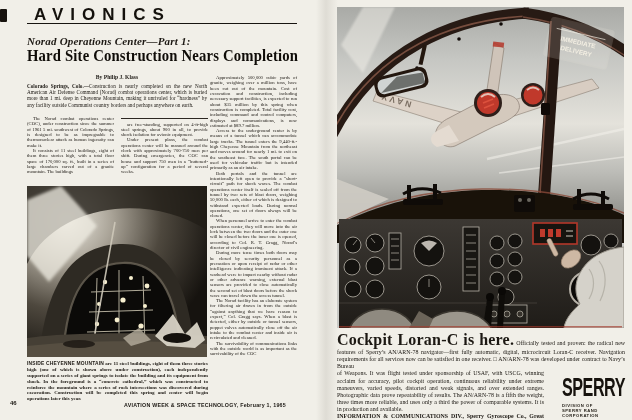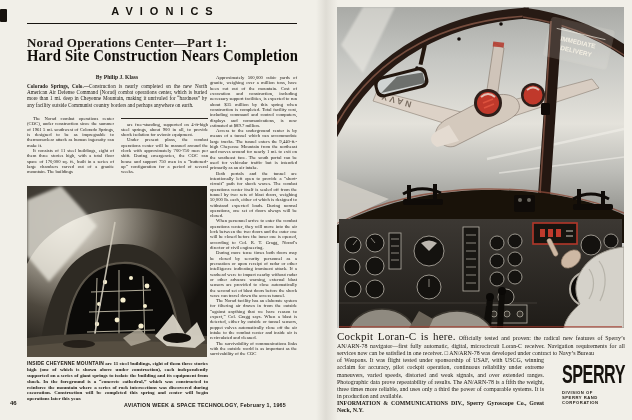--- a/index.html
+++ b/index.html
@@ -7,25 +7,25 @@
     width:632px;height:420px;position:relative;overflow:hidden;
     background:#f1efe8;
     font-family:"Liberation Serif",serif;
     color:#1c1813;
     -webkit-font-smoothing:antialiased;
   }
   .abs{position:absolute;}
   
   .left-page{left:0;top:0;width:322px;height:420px;}
   .scan-mark{left:0;top:9px;width:7px;height:13px;background:#17130e;border-radius:1px;}
-  .avionics{left:27px;top:5px;width:270px;text-align:center;
-    font-family:"Liberation Sans",sans-serif;font-weight:700;font-size:11px;
+  .avionics{left:27px;top:5px;width:270px;
+    font-family:"Liberation Sans",sans-serif;font-weight:700;font-size:17px;
     letter-spacing:7px;text-indent:7px;color:#14110c;}
   .header-rule{left:27px;top:22.5px;width:270px;height:1.7px;background:#171410;}
-  .kicker{left:27px;top:34.5px;font-weight:700;font-size:13px;letter-spacing:.2px;}
+  .kicker{left:27px;top:34.5px;font-style:italic;font-weight:700;font-size:11px;letter-spacing:.2px;}
   .headline{left:27px;top:46px;font-weight:700;font-size:17.5px;line-height:1.05;
     white-space:nowrap;transform:scaleX(.84);transform-origin:left top;letter-spacing:.2px;color:#0f0c08;}
   .byline{left:27px;top:74px;width:180px;text-align:center;font-weight:700;font-size:5.6px;}
   .lead{left:27px;top:83px;width:180px;font-size:5.2px;line-height:1.2;text-align:justify;}
   .lead b{font-weight:700;}
   .cols{left:27px;top:116px;width:181px;display:flex;gap:7px;}
   .cols .c1{width:87px;} .cols .c2{width:87px;}
   .cols p,.col3 p{margin:0;font-size:4.7px;line-height:1.13;text-align:justify;text-indent:6px;}
   .col-rule{height:1px;background:#2c2722;margin:1.5px 0 3px 0;}
   .col3{left:210px;top:75px;width:87px;}
@@ -37,21 +37,21 @@
   .journal{left:90px;top:401.5px;width:230px;text-align:center;
     font-family:"Liberation Sans",sans-serif;font-weight:700;font-size:5.3px;letter-spacing:.25px;}
   
   .gutter{left:316px;top:0;width:22px;height:420px;
     background:linear-gradient(90deg,rgba(0,0,0,0) 0%,rgba(60,52,40,.10) 45%,rgba(0,0,0,0) 100%);}
   
   .ad-page{left:322px;top:0;width:310px;height:420px;}
   .illus{position:absolute;left:15px;top:7px;width:287px;height:321px;background:#c9c9c5;}
   .ad-copy{position:absolute;left:15px;top:330px;width:288px;}
   .ad-copy p{margin:0;font-size:5.9px;line-height:1.2;text-align:justify;}
-  .ad-headline{font-weight:400;font-size:11px;letter-spacing:.2px;}
+  .ad-headline{font-weight:700;font-size:16px;letter-spacing:.2px;}
   .ad-row{display:flex;gap:18px;}
   .ad-rest{width:219px;}
   .ad-bold{font-weight:700;}
   .sperry-logo{width:63px;padding-top:3px;}
   .logo-name{font-family:"Liberation Sans",sans-serif;font-weight:700;font-size:17px;
     letter-spacing:-.5px;transform:scale(.95,1.55);transform-origin:left top;color:#17130e;}
   .logo-sub{margin-top:10px;font-family:"Liberation Sans",sans-serif;font-weight:700;
     font-size:4.2px;letter-spacing:.5px;white-space:pre-line;color:#211c15;}
 </style>
 </head>

